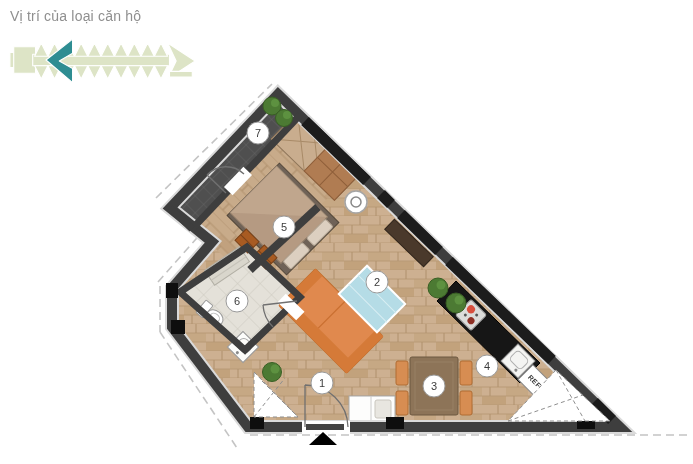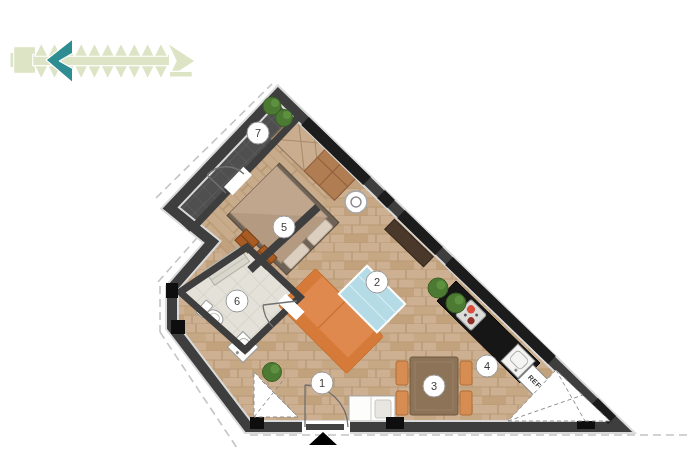--- a/index.html
+++ b/index.html
@@ -10,20 +10,21 @@
   #floor-plan{position:absolute;left:0;top:0;}
   text{font-family:"Liberation Sans", sans-serif;}
   .marker-text{font-size:11px;fill:#3c3c3c;}
   .ref-text{font-size:7px;fill:#333;font-weight:bold;letter-spacing:.5px;}
 </style>
 </head>
 <body>
 
 <div id="stage">
 
+  <div id="page-title">Vị trí của loại căn hộ</div>
 
   <svg id="key-plan" width="190" height="54" viewBox="0 0 200 56">
     <g stroke="#ffffff" stroke-width="1.2" stroke-linejoin="round" fill="#dde4c6">
       <rect x="2" y="20" width="7" height="16"></rect>
       <rect x="6" y="14" width="23" height="28"></rect>
       <rect x="26" y="22" width="144" height="12"></rect>
       <path d="M28,24 L35,10 L42,24 L49,10 L56,24 L63,10 L70,24 L77,10 L84,24 L91,10 L98,24 L105,10
                L112,24 L119,10 L126,24 L133,10 L140,24 L147,10 L154,24 L161,10 L168,24 Z"></path>
       <path d="M28,34 L35,48 L42,34 L49,48 L56,34 L63,48 L70,34 L77,48 L84,34 L91,48 L98,34 L105,48
                L112,34 L119,48 L126,34 L133,48 L140,34 L147,48 L154,34 L161,48 L168,34 Z"></path>

